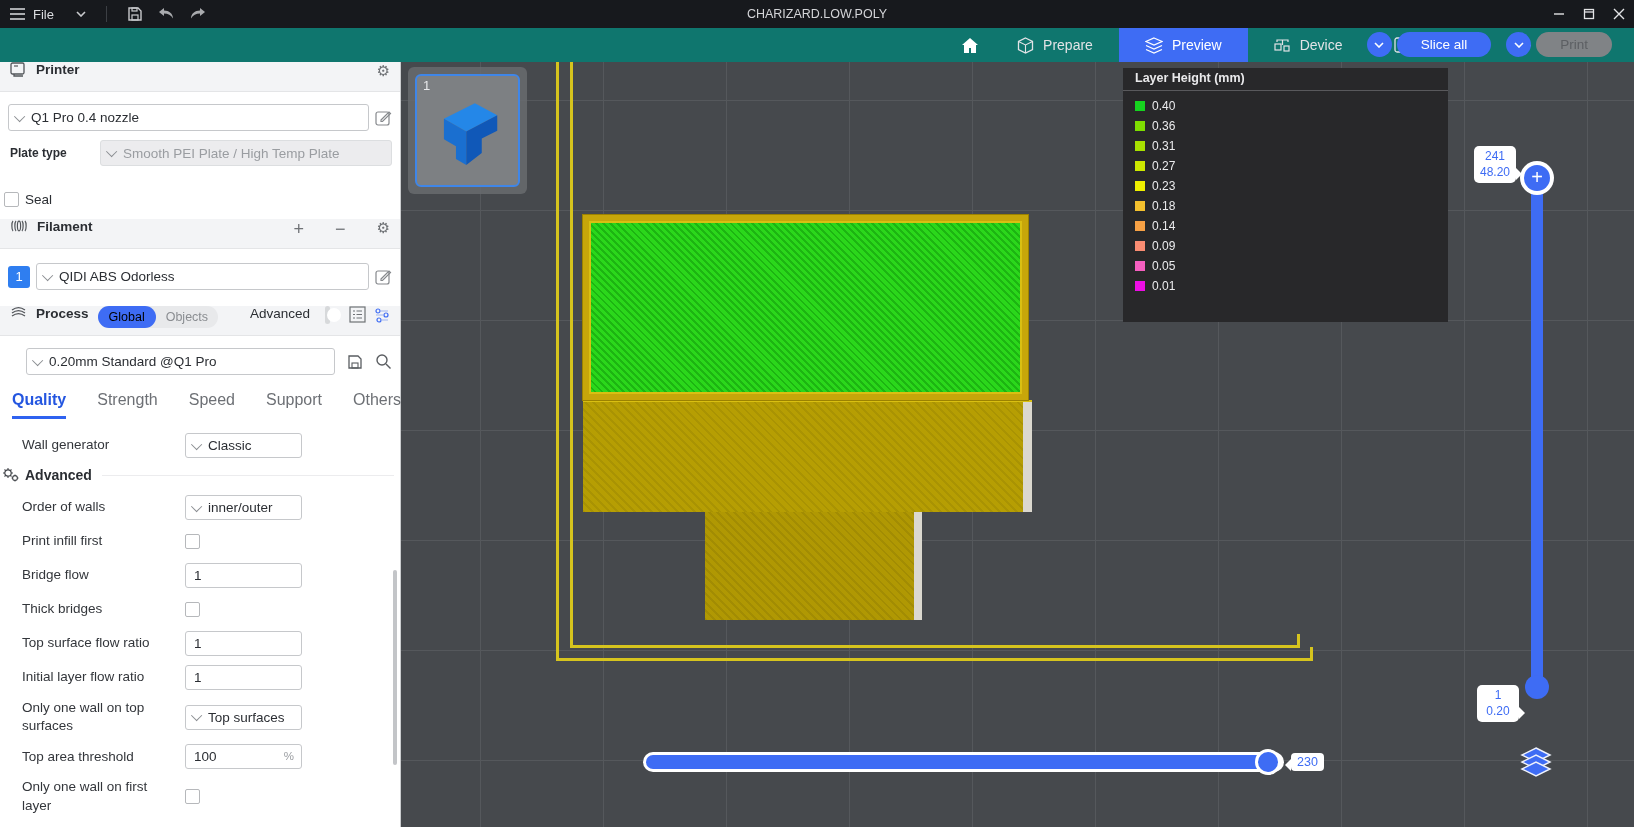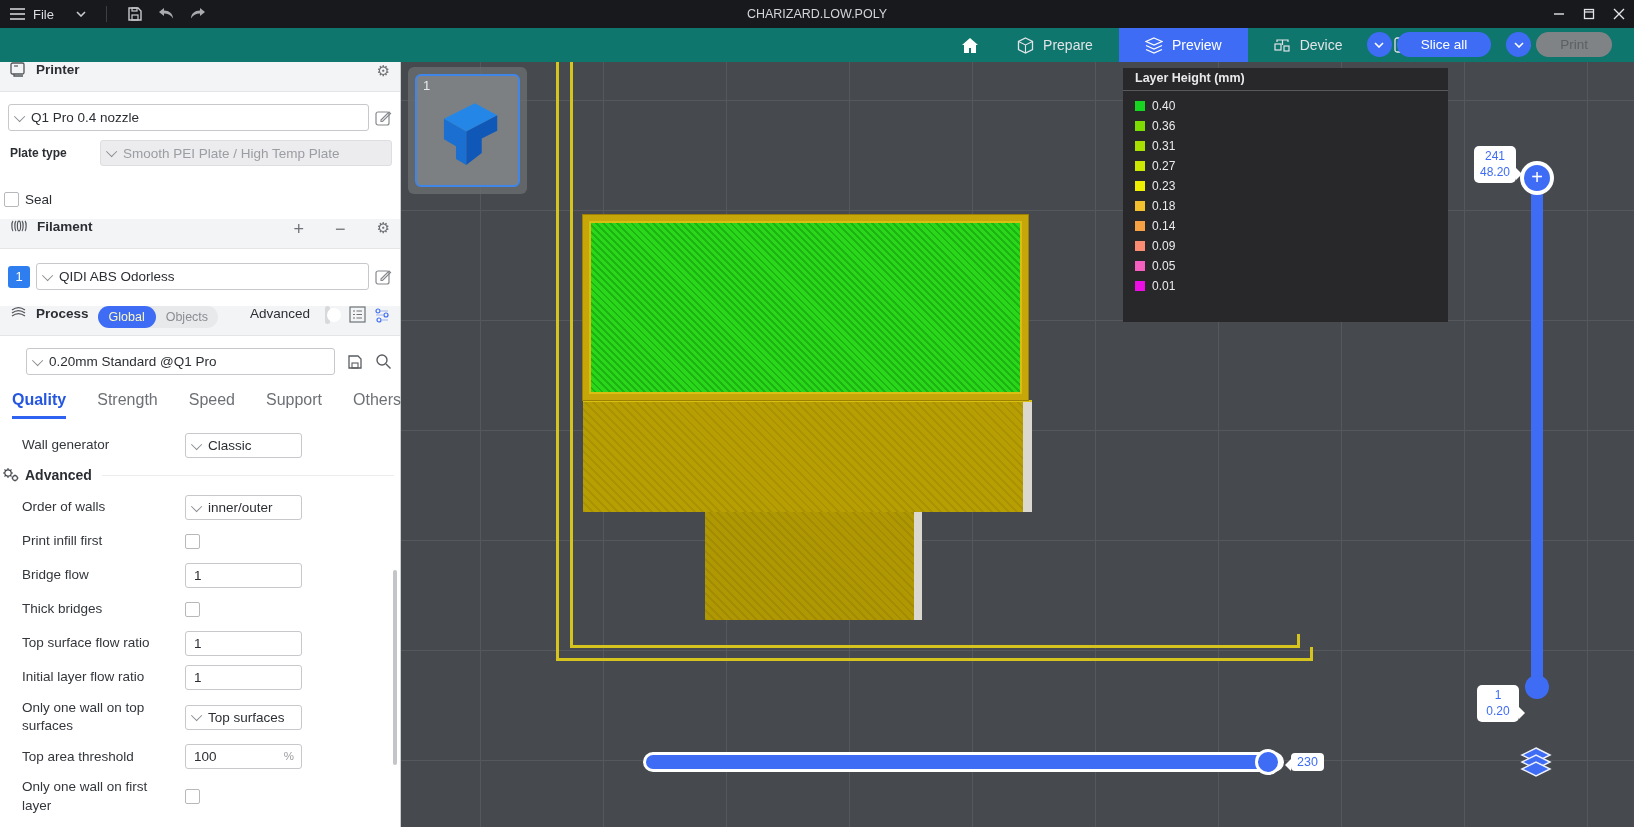--- a/index.html
+++ b/index.html
@@ -54,21 +54,21 @@
   .plate-row { margin-top:9px; display:flex; align-items:center; }
   .plate-label { font-weight:bold; font-size:12px; width:92px; padding-left:2px; }
   .plate-sel { flex:1; background:#ececee; border:1px solid #dcdee0; color:#9a9da1; height:26px; }
   .seal-row { margin-top:26px; margin-left:-6px; display:flex; align-items:center; gap:6px;
     padding-left:8px; font-size:13.5px; margin-bottom:12px; }
   .checkbox { width:15px; height:15px; border:1px solid #b6b8bb; border-radius:2px; background:#fff; }
   .fil-body { padding:14px 8px 16px 8px; display:flex; align-items:center; }
   .fil-badge { width:22px; height:22px; border-radius:3px; background:#2f7ef0; color:#fff;
     font-size:13px; display:flex; align-items:center; justify-content:center; margin-right:6px; }
   .seg { display:flex; background:#e8e9eb; border-radius:12px; height:22px; align-items:center; }
-  .seg-on { background:#3e6cf4; color:#fef9c3; border-radius:12px; height:22px;
+  .seg-on { background:#3e6cf4; color:#000000; border-radius:12px; height:22px;
     display:flex; align-items:center; padding:0 11px; font-size:12.5px; }
   .seg-off { color:#8a8d91; padding:0 10px; font-size:12.5px; }
   .adv-label { font-size:13.5px; margin-left:14px; }
   .toggle { width:34px; height:18px; border-radius:9px; background:#d7d9db; position:relative; margin-left:6px; }
   .toggle::after { content:""; position:absolute; left:2px; top:2px; width:14px; height:14px;
     border-radius:50%; background:#fff; }
   .proc-icons { display:flex; align-items:center; gap:8px; margin-left:10px; }
   .proc-preset-row { display:flex; align-items:center; padding:12px 8px 0 26px; gap:12px; }
   .proc-sel { width:312px; }
   .ptabs { display:flex; gap:31px; padding:16px 0 0 12px; font-size:16px; color:#6d7075; }

